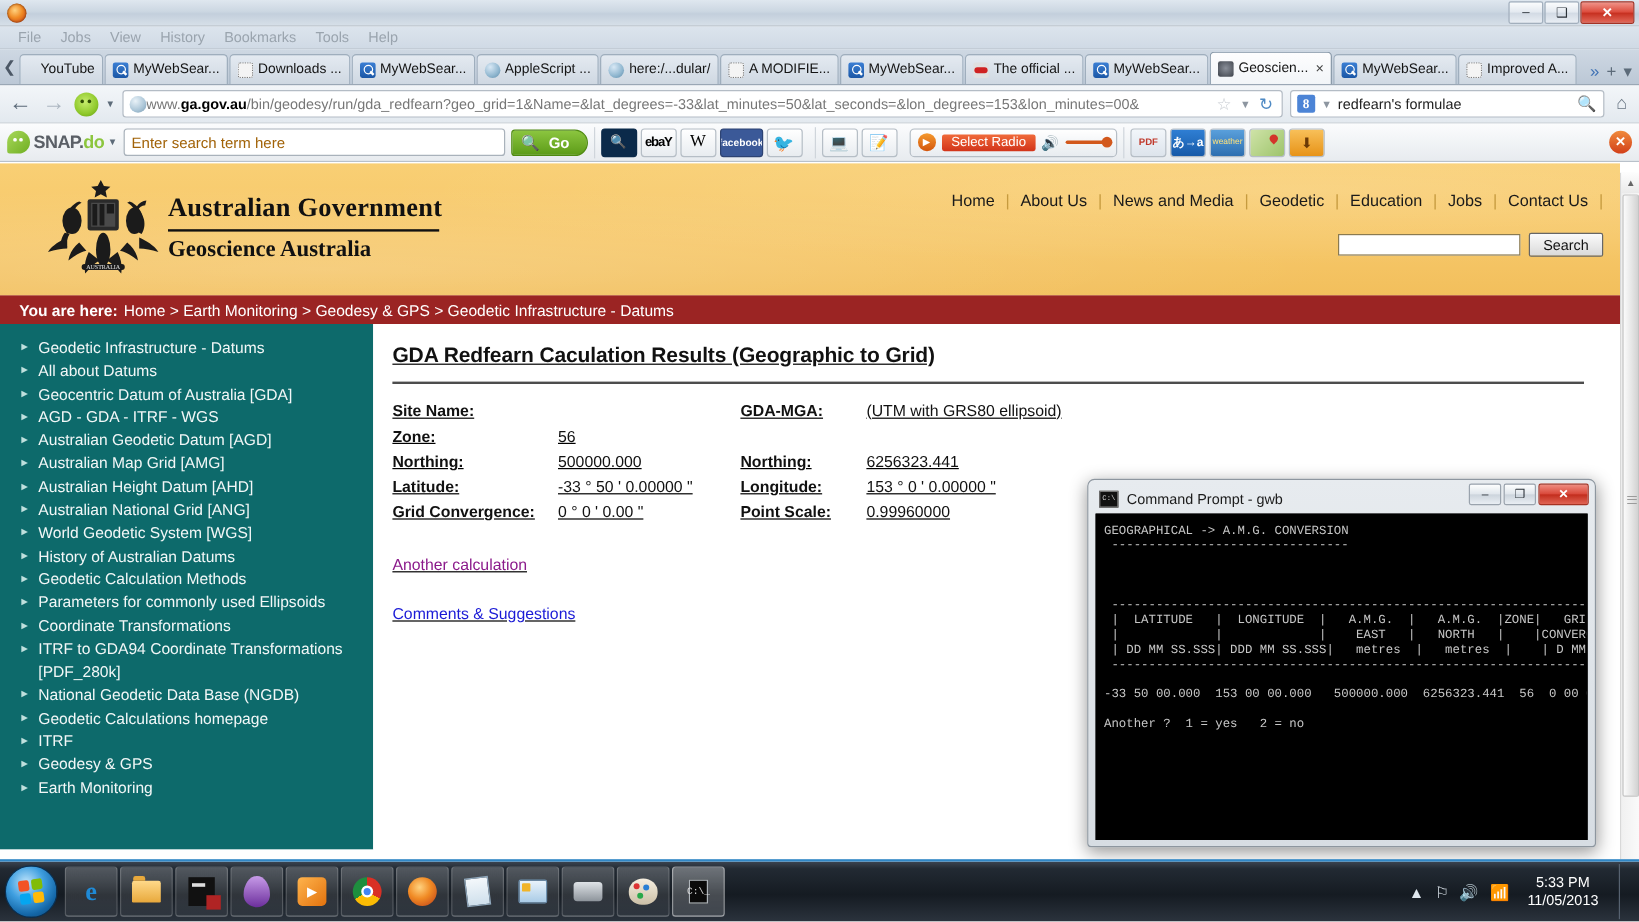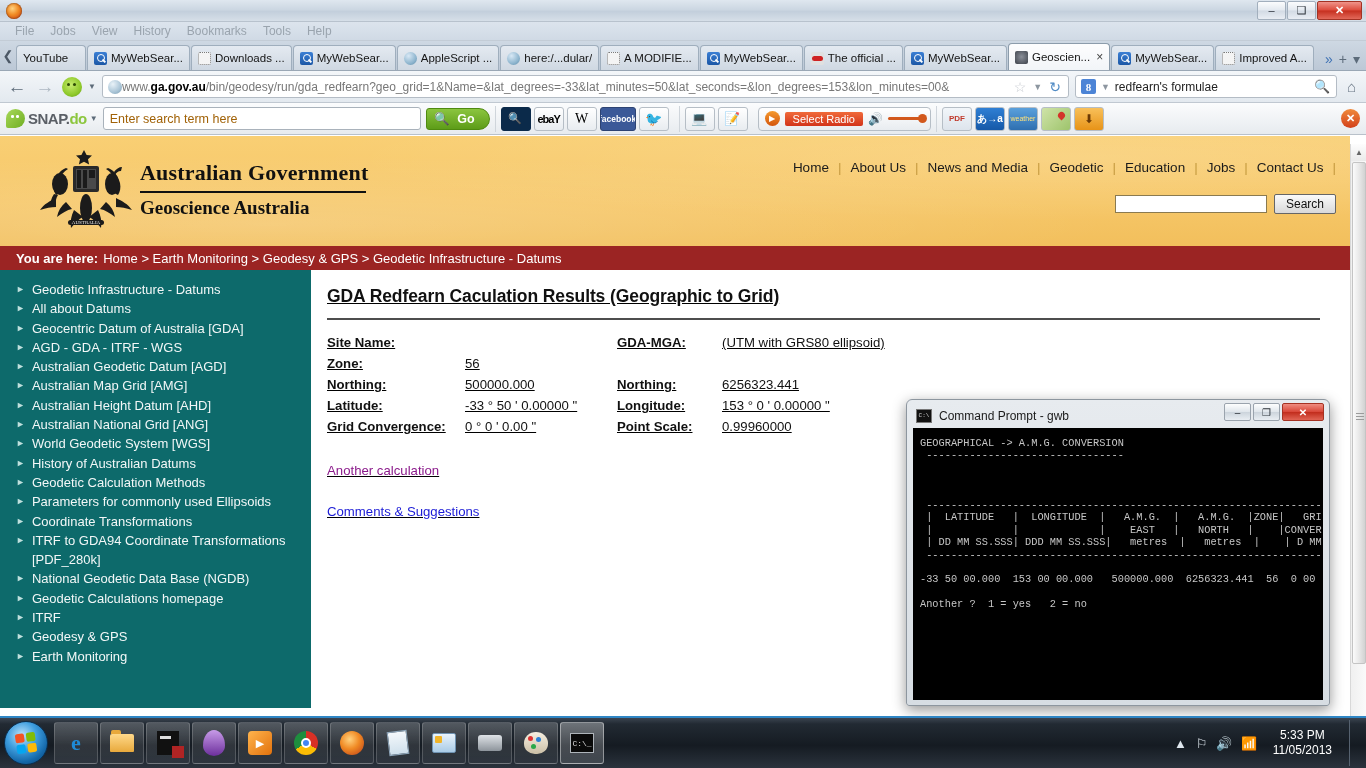--- a/index.html
+++ b/index.html
@@ -67,20 +67,21 @@
   .ff-tab {
     height:25px; min-width:70px; max-width:104px;
     display:flex; align-items:center; gap:4px;
     padding:0 6px;
     background:linear-gradient(to bottom,#e4eaf1 0%,#cfd8e2 100%);
     border:1px solid #9faebd; border-bottom:none;
     border-radius:4px 4px 0 0;
     font-size:11.5px; color:#141414; white-space:nowrap; overflow:hidden;
     margin-right:1px;
     position:relative;
+    justify-content:flex-end;
   }
   .ff-tab.active {
     background:linear-gradient(to bottom,#fdfdfe 0%,#f2f5f8 100%);
     height:27px;
     border-color:#8c9cab;
     max-width:118px;
   }
   .ff-tab .tab-label { overflow:hidden; text-overflow:ellipsis; }
   .ff-tab .tab-close { font-size:12px; color:#444; margin-left:2px; }
   .favicon { width:13px; height:13px; flex:0 0 13px; border-radius:2px; }
@@ -328,21 +329,21 @@
   .media{width:24px;height:24px;border-radius:4px;background:linear-gradient(135deg,#ffb44d,#e2720d);display:flex;align-items:center;justify-content:center;color:#fff;font-size:11px;}
   .chrome{width:24px;height:24px;border-radius:50%;background:conic-gradient(#d93025 0 33%,#fbbc04 0 66%,#1e8e3e 0 100%);display:flex;align-items:center;justify-content:center;}
   .chrome i{width:10px;height:10px;border-radius:50%;background:#4285f4;border:2px solid #fff;display:block;}
   .fox2{width:24px;height:24px;border-radius:50%;background:radial-gradient(circle at 40% 35%,#ffd27f,#f08a24 45%,#c8501b 85%);}
   .notepad{width:20px;height:24px;background:linear-gradient(to bottom,#f4f8fb,#cfe0ec);border:1px solid #8fa7bb;transform:rotate(-7deg);}
   .panelico{width:24px;height:20px;background:linear-gradient(to bottom,#e9f3fb,#a9cbe6);border:1px solid #6f93b2;border-radius:2px;position:relative;}
   .panelico::after{content:"";position:absolute;left:2px;top:2px;width:7px;height:7px;background:#f0b429;border-radius:1px;}
   .printer{width:24px;height:16px;background:linear-gradient(to bottom,#dfe3e7,#8d949b);border-radius:3px;}
   .palette{width:24px;height:22px;border-radius:50% 50% 45% 45%;background:linear-gradient(to bottom,#f6efe0,#cbbfa6);position:relative;}
   .palette::after{content:"";position:absolute;left:4px;top:4px;width:5px;height:5px;border-radius:50%;background:#d33;box-shadow:8px 1px 0 #2a7fd4, 3px 8px 0 #2aa84a;}
-  .cmdico{width:24px;height:20px;background:#0a0a0a;border:1px solid #aeb4ba;color:#ddd;font-family:"Liberation Mono",monospace;font-size:8px;display:flex;align-items:center;justify-content:center;}
+  .cmdico{width:16px;height:20px;background:#0a0a0a;border:1px solid #aeb4ba;color:#ddd;font-family:"Liberation Mono",monospace;font-size:8px;display:flex;align-items:center;justify-content:center;}
 </style>
 </head>
 <body>
 
 <div class="screen">
 
   <div class="ff-titlebar">
     <div class="ff-fox"></div>
     <div class="win-btns">
       <div class="win-btn">

